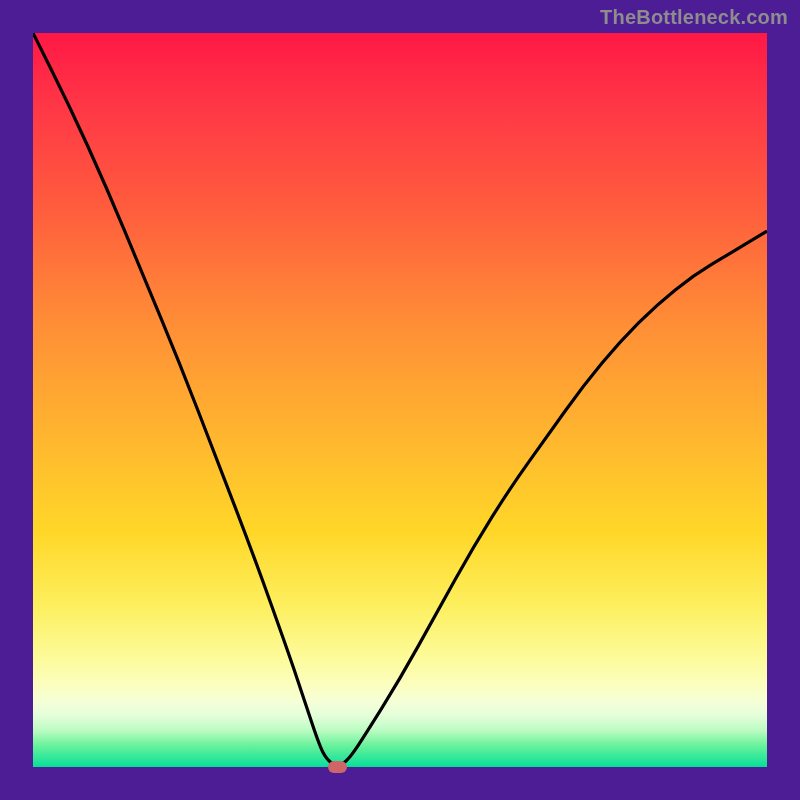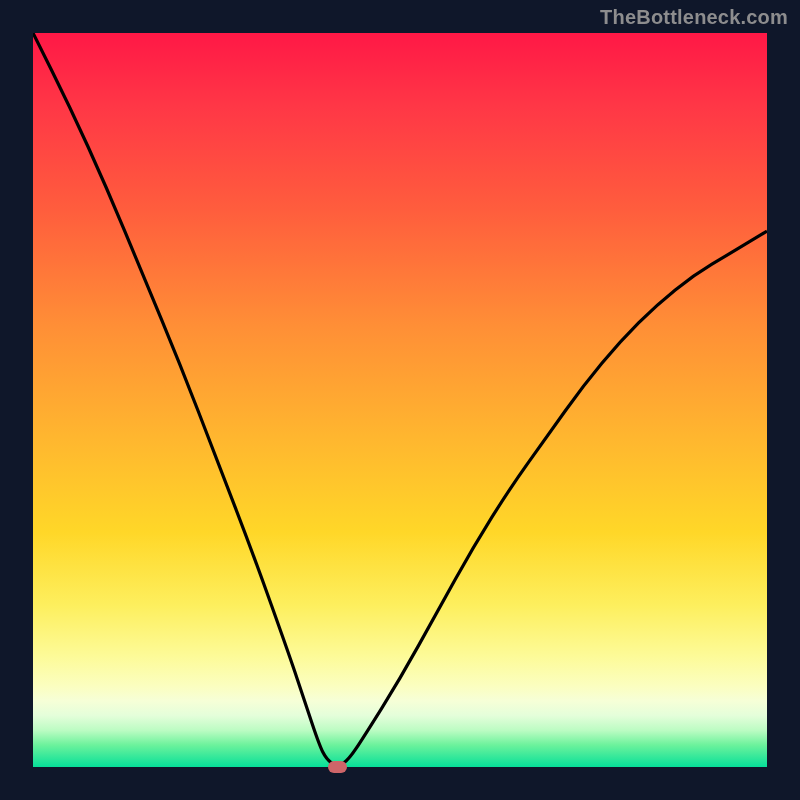--- a/index.html
+++ b/index.html
@@ -9,21 +9,21 @@
     height: 800px;
     background: #000;
     overflow: hidden;
   }
   .frame {
     position: absolute;
     top: 0;
     left: 0;
     width: 800px;
     height: 800px;
-    background: #0f172a;
+    background: #4c1d95;
   }
   .plot-area {
     position: absolute;
     top: 33px;
     left: 33px;
     width: 734px;
     height: 734px;
     
     background: linear-gradient(
       to bottom,

